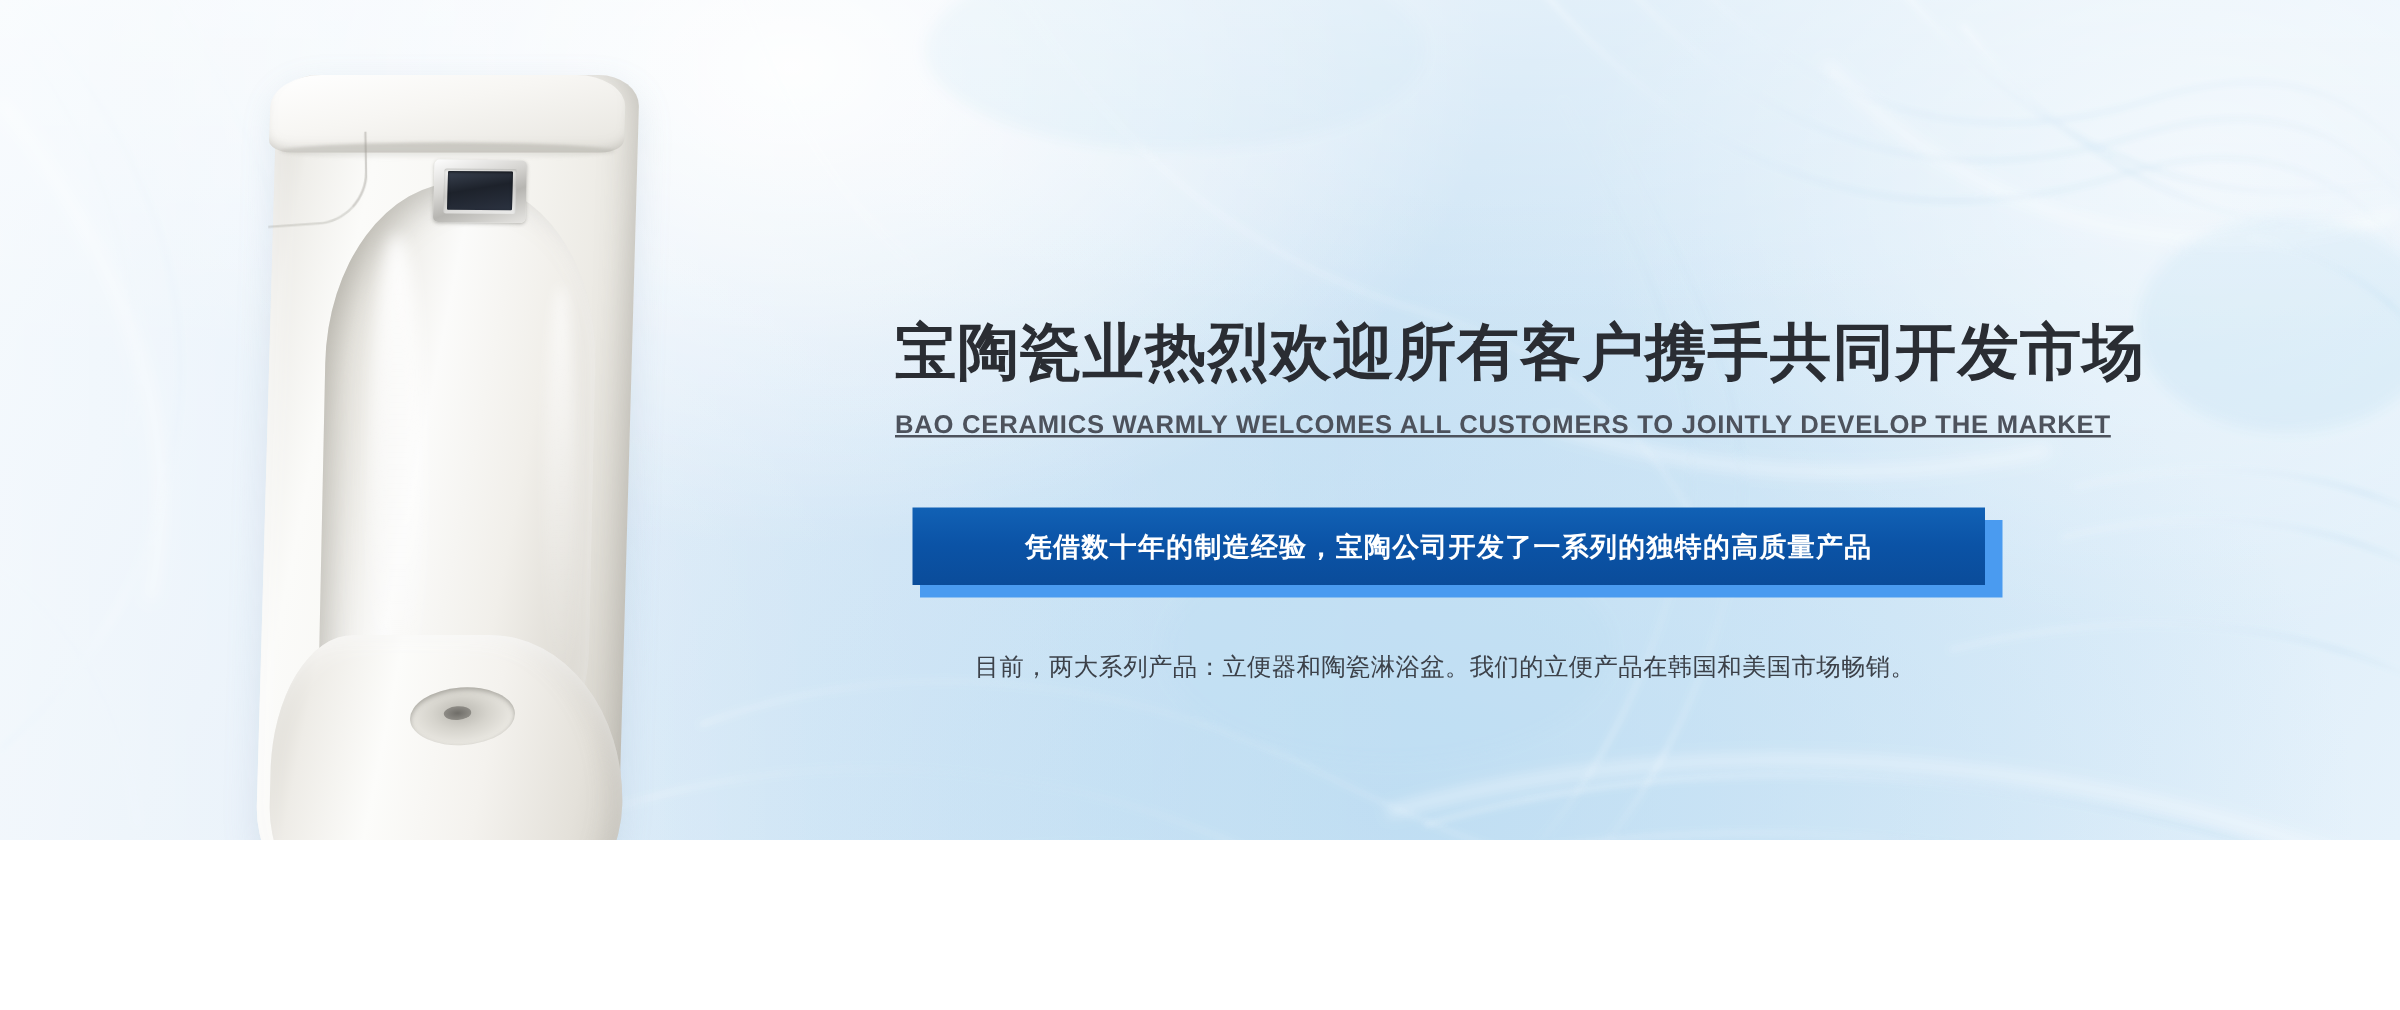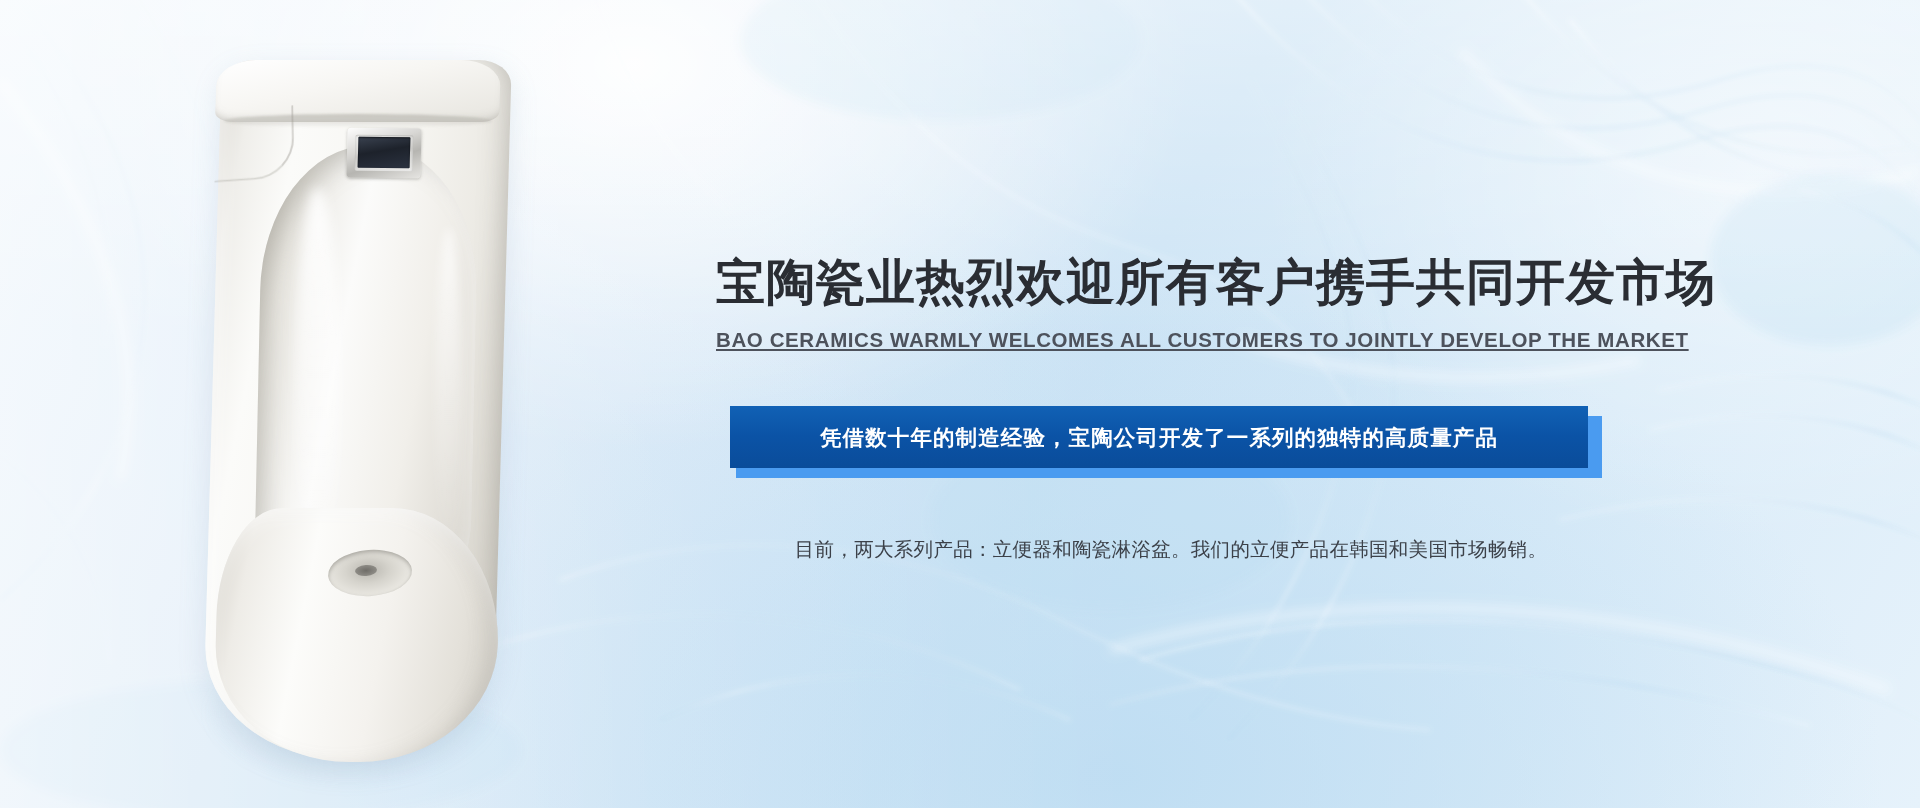--- a/index.html
+++ b/index.html
@@ -7,21 +7,21 @@
     padding: 0;
     width: 1920px;
     height: 808px;
     overflow: hidden;
     font-family: "Liberation Sans", "DejaVu Sans", sans-serif;
   }
 
   #banner-root {
     position: relative;
     width: 1920px;
-    height: 808px;
+    height: 672px;
     overflow: hidden;
     background: #fde047;
   }
 
   
   .bg-base {
     position: absolute;
     inset: 0;
     background:
       radial-gradient(ellipse 900px 620px at 33% 8%,  rgba(255,255,255,0.95) 0%, rgba(255,255,255,0.0) 62%),
@@ -301,21 +301,21 @@
     letter-spacing: 1.1px;
     color: #ffffff;
     white-space: nowrap;
   }
 
   .body-copy {
     position: absolute;
     left: 716px;
     top: 520px;
     width: 880px;
-    margin: 15px;
+    margin: 0;
     font-size: 19.5px;
     line-height: 1.5;
     color: #3c4149;
     text-align: center;
     white-space: nowrap;
     letter-spacing: 0.3px;
   }
 </style>
 </head>
 <body>

